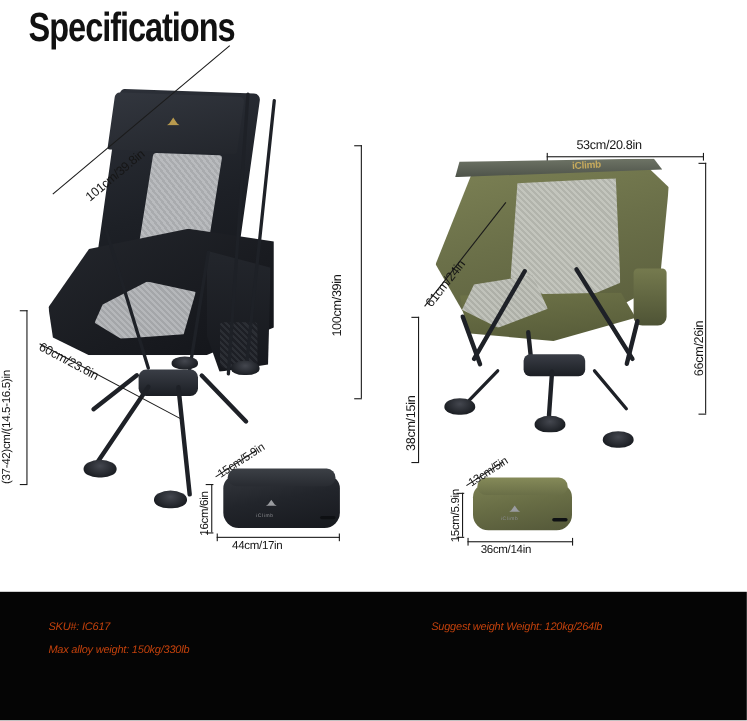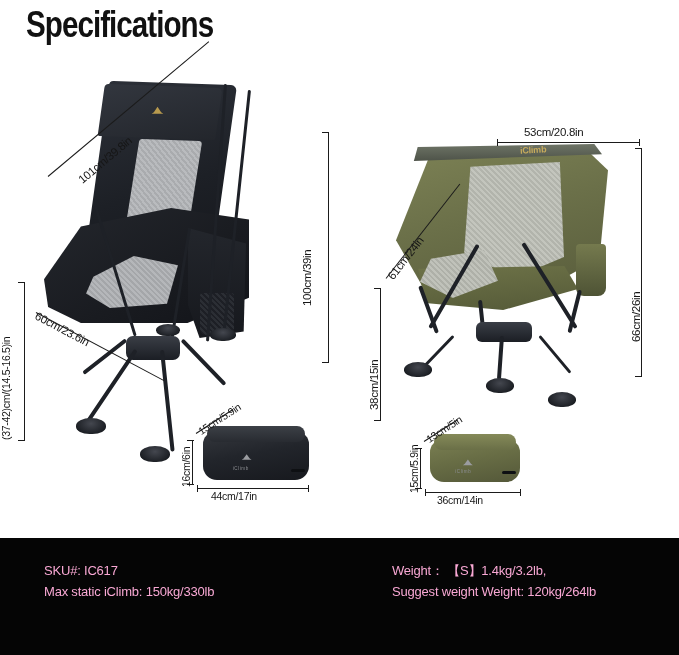--- a/index.html
+++ b/index.html
@@ -187,26 +187,27 @@
     background:#0e1013; border-radius:2px;
   }
 
   
   #specbar {
     position:absolute; left:0; top:538px; width:679px; height:117px;
     background:#050505;
   }
   .spec-col { position:absolute; color:#ffffff; }
   .spec-line {
-    font-size: 13px;
+    font-size: 10px;
     line-height: 21px;
-    color:#f9a8d4;
+    color:#c2410c;
     white-space: nowrap;
     font-family:"Liberation Sans", sans-serif;
     letter-spacing:-0.2px;
+    font-style:italic;
   }
   .spec-indent { padding-left: 66px; }
 </style>
 </head>
 <body>
 
 <div id="page">
 
   <div class="title">Specifications</div>
 
@@ -334,21 +335,20 @@
   <div class="dim sm" style="left:414px; top:487px; transform: rotate(-90deg); transform-origin:left center;">15cm/5.9in</div>
 
   <div class="rule-h" style="left:425px; top:492px; width:96px;"></div>
   <div class="tick-h" style="left:425px; top:489px;"></div>
   <div class="tick-h" style="left:520px; top:489px;"></div>
   <div class="dim sm" style="left:437px; top:494px;">36cm/14in</div>
 
   <div id="specbar">
     <div class="spec-col" style="left:44px; top:22px;">
       <div class="spec-line">SKU#: IC617</div>
-      <div class="spec-line">Max static iClimb: 150kg/330lb</div>
+      <div class="spec-line">Max alloy weight: 150kg/330lb</div>
     </div>
     <div class="spec-col" style="left:392px; top:22px;">
-      <div class="spec-line">Weight： 【S】1.4kg/3.2lb,</div>
       <div class="spec-line">Suggest weight Weight: 120kg/264lb</div>
     </div>
   </div>
 
 </div>
 
 </body></html>

